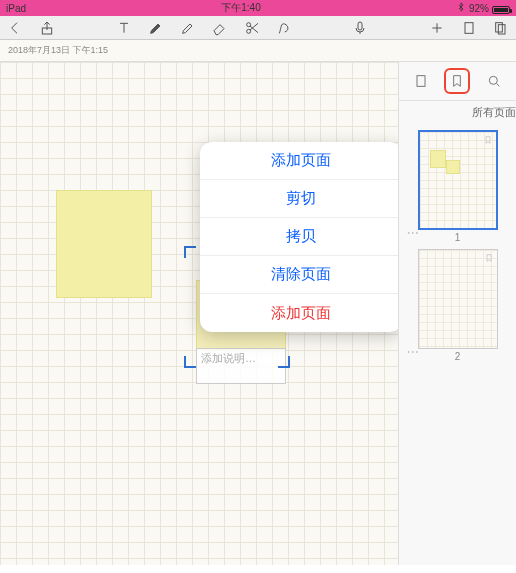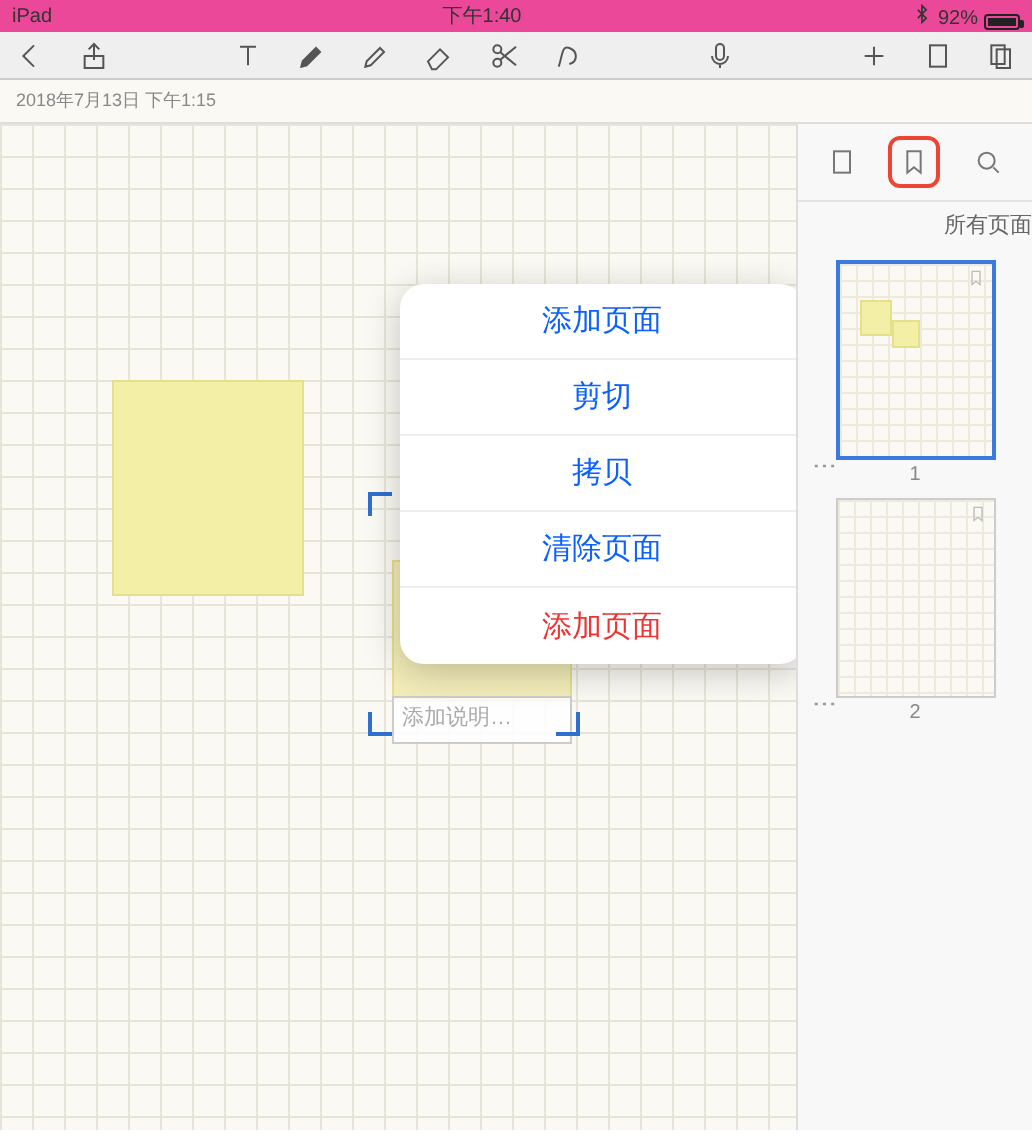--- a/index.html
+++ b/index.html
@@ -34,21 +34,21 @@
   }
   .sticky { position:absolute; background:#f4efa6; border:1px solid #e5e08a; }
   .sticky1 { left:56px; top:128px; width:96px; height:108px; }
   .sel-frame { position:absolute; left:184px; top:184px; width:106px; height:122px; border:0; }
   .sel-corner { position:absolute; width:12px; height:12px; border:2px solid #2f6fd0; }
   .sc-tl { top:0; left:0; border-right:none; border-bottom:none; }
   .sc-tr { top:0; right:0; border-left:none; border-bottom:none; }
   .sc-bl { bottom:0; left:0; border-right:none; border-top:none; }
   .sc-br { bottom:0; right:0; border-left:none; border-top:none; }
   .sticky2 { position:absolute; left:196px; top:218px; width:90px; height:70px; background:#f3edb9; border:1px solid #e5e08a; }
-  .caption-box { position:absolute; left:196px; top:286px; width:90px; height:24px; background:rgba(255,255,255,0.85); border:1px solid #ccc; font-size:11px; color:#aaa; padding:2px 4px; }
+  .caption-box { position:absolute; left:196px; top:286px; width:90px; height:36px; background:rgba(255,255,255,0.85); border:1px solid #ccc; font-size:11px; color:#aaa; padding:2px 4px; }
 
   
   .popup { position:absolute; left:200px; top:80px; width:202px; background:#fff; border-radius:12px; box-shadow:0 4px 18px rgba(0,0,0,0.22); overflow:hidden; }
   .popup-item { height:38px; display:flex; align-items:center; justify-content:center; font-size:15px; color:#0a60ff; border-bottom:1px solid #eee; }
   .popup-item:last-child { border-bottom:none; }
   .popup-item.danger { color:#e33; }
 
   
   .sidebar { width:118px; background:#f8f8f8; border-left:1px solid #ddd; display:flex; flex-direction:column; }
   .side-tabs { display:flex; align-items:center; justify-content:space-around; padding:6px 4px; border-bottom:1px solid #e2e2e2; }

